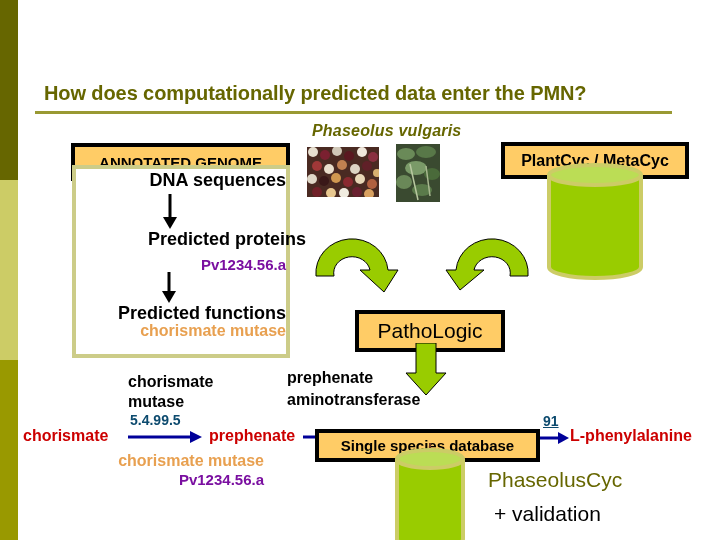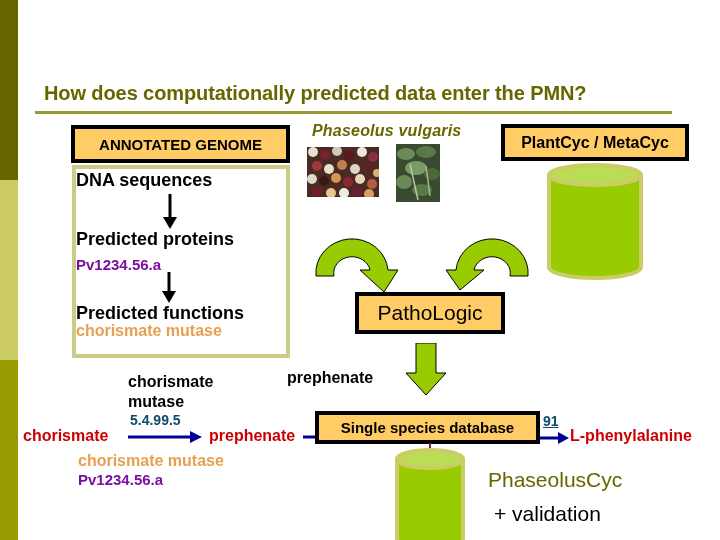--- a/index.html
+++ b/index.html
@@ -1,30 +1,30 @@
 <!DOCTYPE html>
 <html><head>
 <meta charset="utf-8">
 <style>
   html, body { margin: 0; padding: 0; }
   body { width: 720px; height: 540px; position: relative; overflow: hidden; background: #ffffff; font-family: "Liberation Sans", sans-serif; }
   .abs { position: absolute; }
   .bar-seg { position: absolute; left: 0; width: 18px; }
   .title { left: 44px; top: 82px; font-size: 20px; font-weight: bold; color: #666600; white-space: nowrap; letter-spacing: -0.1px; }
   .rule { left: 35px; top: 111px; width: 637px; height: 3px; background: #999933; }
-  .label-box { background: #ffcc66; border: 4px solid #000; font-weight: bold; color: #000; box-sizing: border-box; display: flex; align-items: center; justify-content: center; white-space: nowrap; }
+  .label-box { background: #ffcc66; border: 4px solid #000; font-weight: bold; color: #000; box-sizing: border-box; display: flex; align-items: center; justify-content: center; white-space: nowrap; margin-top: 18px; }
   .panel { border: 4px solid #cccc88; box-sizing: border-box; background: #fff; }
   .b { font-weight: bold; }
   .black { color: #000; }
   .red { color: #cc0000; }
   .purple { color: #7a0fa0; }
   .orange { color: #e8a050; }
   .blue { color: #0c4a6e; }
   .olive { color: #666600; }
-  .center { text-align: left; }
+  .center { text-align: right; }
   .photo { overflow: hidden; }
 </style>
 </head>
 <body>
 
 <div class="bar-seg" style="top:0;height:180px;background:#666600;"></div>
 <div class="bar-seg" style="top:180px;height:180px;background:#cccc66;"></div>
 <div class="bar-seg" style="top:360px;height:180px;background:#999900;"></div>
 
 <div class="abs title">How does computationally predicted data enter the PMN?</div>
@@ -115,20 +115,21 @@
   <polygon points="12,0 32,0 32,30 42,30 22,52 2,30 12,30" fill="#99cc00" stroke="#000" stroke-width="1"></polygon>
 </svg>
 
 <div class="abs b black" style="left:128px;top:372px;font-size:16px;line-height:20px;">
   <div>chorismate</div>
   <div>mutase</div>
 </div>
 <div class="abs b blue" style="left:130px;top:412px;font-size:14px;">5.4.99.5</div>
 <div class="abs b black" style="left:287px;top:367px;font-size:16px;line-height:22px;">
   <div>prephenate</div>
+  <div>aminotransferase</div>
 </div>
 <div class="abs b black" style="left:486px;top:367px;font-size:16px;line-height:22px;">
 </div>
 <div class="abs b blue" style="left:543px;top:413px;font-size:14px;text-decoration:underline;">91</div>
 
 <div class="abs b red" style="left:23px;top:427px;font-size:16px;">chorismate</div>
 <svg class="abs" style="left:128px;top:430px;" width="76" height="14">
   <line x1="0" y1="7" x2="64" y2="7" stroke="#000099" stroke-width="3"></line>
   <polygon points="62,1 74,7 62,13" fill="#000099"></polygon>
 </svg>

